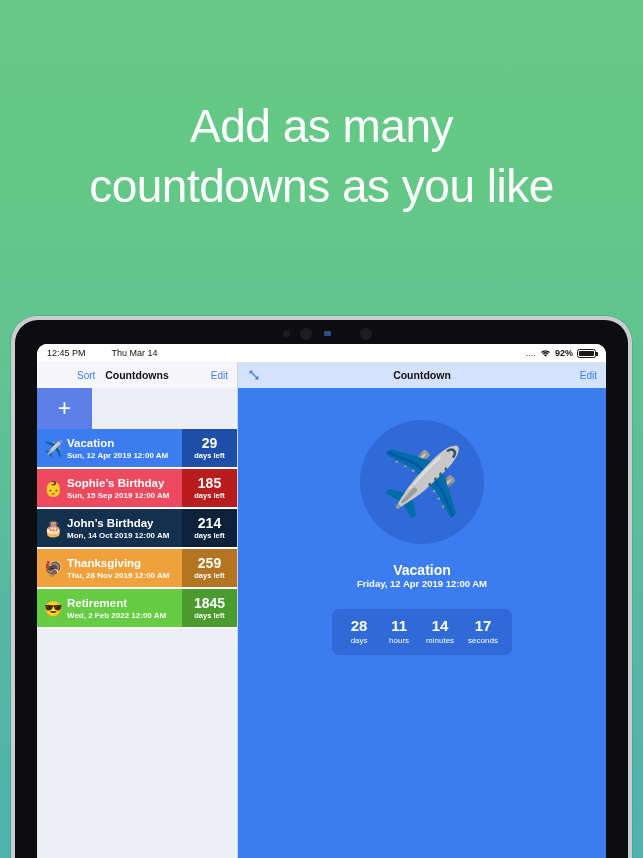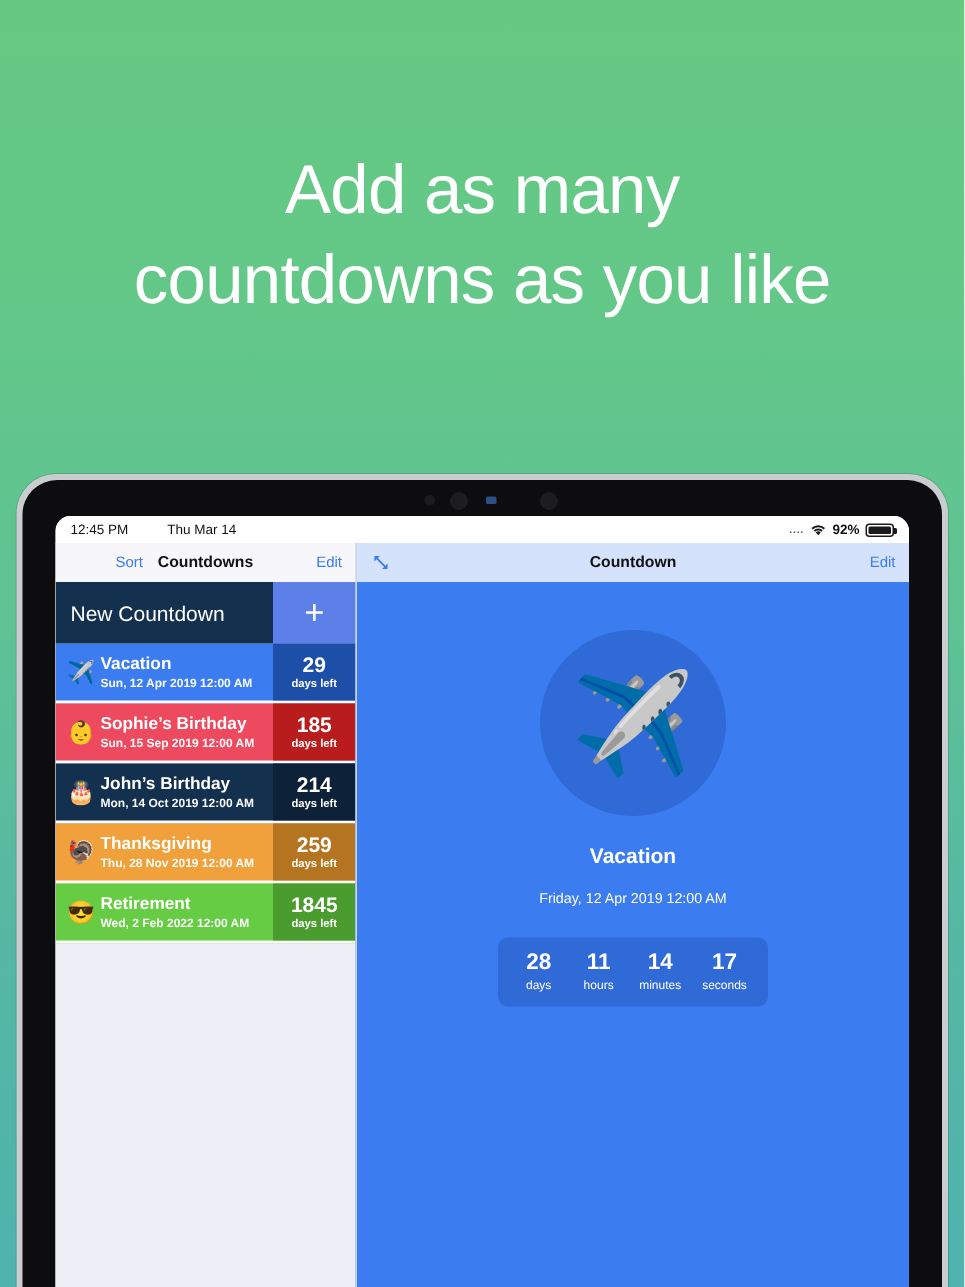--- a/index.html
+++ b/index.html
@@ -301,24 +301,24 @@
     font-size: 66px;
     line-height: 1;
   }
   .detail-title {
     margin-top: 18px;
     color: #fff;
     font-size: 14px;
     font-weight: 700;
   }
   .detail-date {
-    margin-top: 16px;
+    margin-top: 0;
     color: #fff;
     font-size: 9.5px;
-    font-weight: 400;
+    font-weight: 700;
   }
   .timer {
     margin-top: 20px;
     background: #2f6ad6;
     border-radius: 7px;
     padding: 8px 14px 9px;
     display: flex;
     gap: 14px;
   }
   .timer .seg {
@@ -386,21 +386,20 @@
 
           <div class="pane-master">
             <div class="navbar master">
               <span class="nav-btn nav-left">Sort</span>
               <span class="nav-title">Countdowns</span>
               <span class="nav-btn nav-right">Edit</span>
             </div>
 
             <div class="list">
               <div class="row-new">
-                <div class="label">New Countdown</div>
                 <div class="plus">+</div>
               </div>
               <div id="rows-container">
                   <div class="row" style="background: rgb(59, 124, 240);">
                     <div class="main">
                       <span class="emoji">✈️</span>
                       <div class="texts">
                         <div class="title">Vacation</div>
                         <div class="sub">Sun, 12 Apr 2019 12:00 AM</div>
                       </div>

